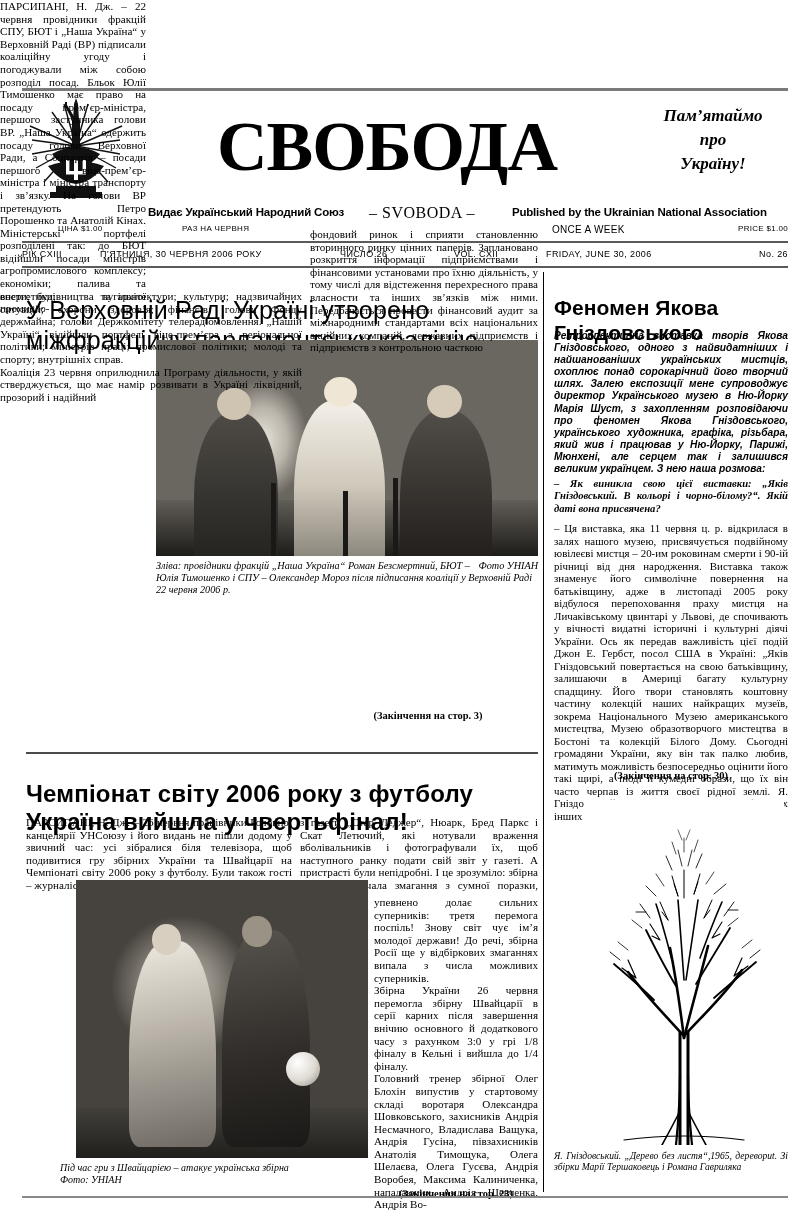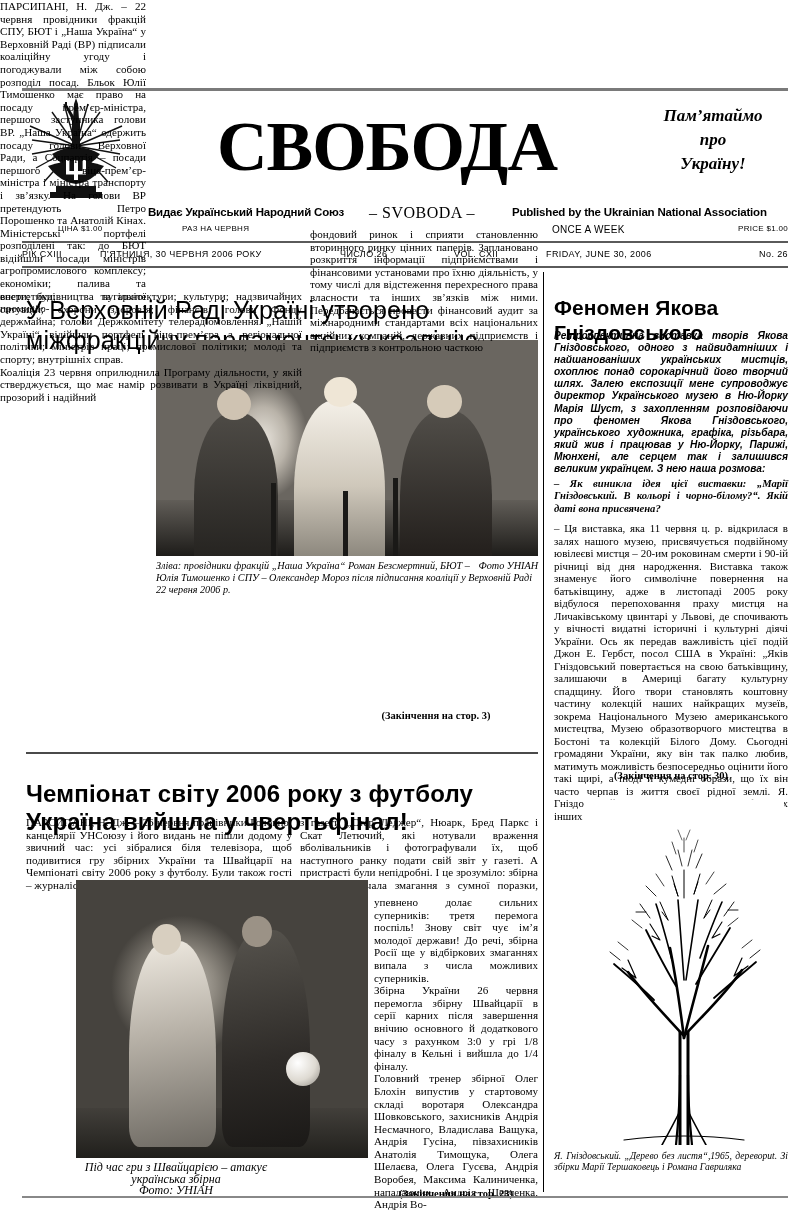--- a/index.html
+++ b/index.html
@@ -192,21 +192,21 @@
     width: 228px;
   }
   .cont-note {
     font-family: "Liberation Serif", serif;
     font-weight: bold;
     font-size: 10.5px;
     text-align: center;
   }
   .lead-cont {
     position: absolute;
-    left: 322px; top: 710px;
+    left: 314px; top: 710px;
     width: 228px;
   }
 
   
   .photo1 {
     position: absolute;
     left: 156px; top: 340px;
     width: 382px; height: 216px;
     background:
       radial-gradient(ellipse 60px 80px at 28% 46%, #e8e4dc 0%, #b9b3a9 40%, #6a6660 75%),
@@ -316,23 +316,22 @@
     position: absolute;
     left: 0; bottom: 0; width: 100%; height: 18%;
     background: linear-gradient(180deg, rgba(50,48,44,0.2) 0%, rgba(28,27,24,0.9) 100%);
   }
   .cap2 {
     position: absolute;
     left: 60px; top: 1162px;
     width: 232px;
     font-family: "Liberation Serif", serif;
     font-style: italic;
-    font-size: 12px;
+    font-size: 10px;
     line-height: 11.5px;
-    text-align: center;
   }
   .fb-cont {
     position: absolute;
     left: 374px; top: 1188px;
     width: 164px;
   }
 
   
   .rt-head {
     position: absolute;
@@ -533,21 +532,21 @@
 
   <div class="cap2">
     <span>Під час гри з Швайцарією – атакує українська збірна</span><br>
     <span>Фото: УНІАН</span>
   </div>
 
   <div class="cont-note fb-cont">(Закінчення  на стор. 23)</div>
 
   <h2 class="rt-head">Феномен Якова Гніздовського</h2>
   <div class="rt-lead">Ретроспективна виставка творів Якова Гніздовського, одного з найвидатніших і найшанованіших українських мистців, охоплює понад сорокарічний його творчий шлях. Залею експозиції мене супроводжує директор Українського музею в Ню-Йорку Марія Шуст, з захопленням розповідаючи про феномен Якова Гніздовського, українського художника, графіка, різьбара, який жив і працював у Ню-Йорку, Парижі, Мюнхені, але серцем так і залишився великим українцем. З нею наша розмова:</div>
-  <div class="rt-q">– Як виникла ідея цієї виставки: „Марії Гніздовський. В кольорі і чорно-білому?“. Якій даті вона присвячена?</div>
+  <div class="rt-q">– Як виникла свою цієї виставки: „Яків Гніздовський. В кольорі і чорно-білому?“. Якій даті вона присвячена?</div>
   <div class="rt-body">– Ця виставка, яка 11 червня ц. р. відкрилася в залях нашого музею, присвячується подвійному ювілеєві мистця – 20-им роковинам смерти і 90-ій річниці від дня народження. Виставка також знаменує його символічне повернення на батьківщину, адже в листопаді 2005 року відбулося перепоховання праху мистця на Личаківському цвинтарі у Львові, де спочивають у вічності видатні історичні і культурні діячі України. Ось як передав важливість цієї подій Джон Е. Гербст, посол США в Україні: „Яків Гніздовський повертається на свою батьківщину, залишаючи в Америці багату культурну спадщину. Його твори становлять коштовну частину колекцій наших найкращих музеїв, зокрема Національного Музею американського мистецтва, Музею образотворчого мистецтва в Бостоні та колекцій Білого Дому. Сьогодні громадяни України, яку він так палко любив, матимуть можливість безпосередньо оцінити його такі щирі, а іноді й кумедні образи, що їх він часто черпав із життя своєї рідної землі. Я. Гніздовський продовжує традицію багатьох інших американських іммігрантів, які поєднали</div>
   <div class="cont-note rt-cont">(Закінчення на стор. 30)</div>
 
   <div class="photo3">
     <svg width="200" height="345" viewBox="0 0 200 345">
       <g stroke="#000" fill="none" stroke-linecap="round">
 
         <path d="M96 345 L96 232 M104 345 L104 232" stroke-width="3"></path>
         <path d="M92 345 q4 -40 4 -70 M108 345 q-4 -40 -4 -70" stroke-width="2.2"></path>
 

